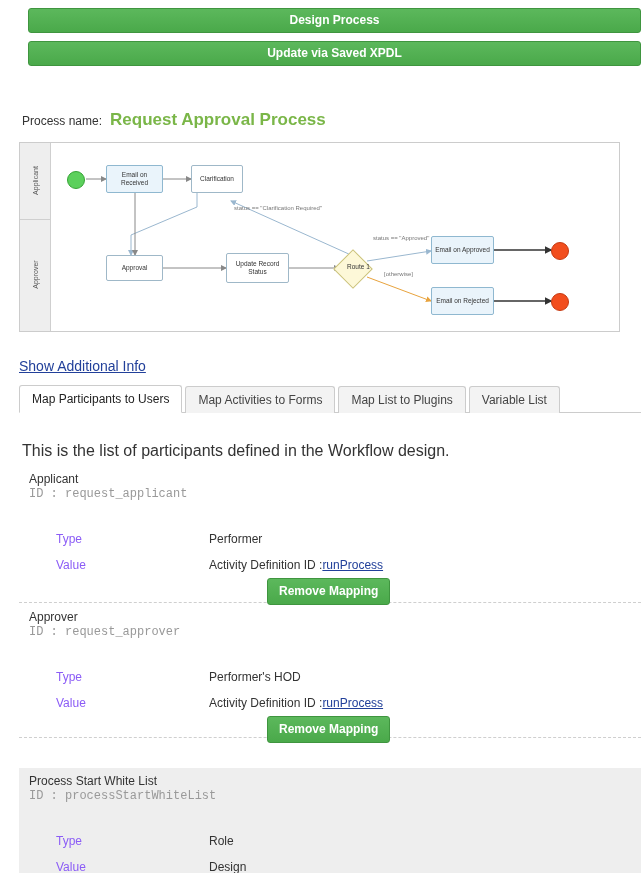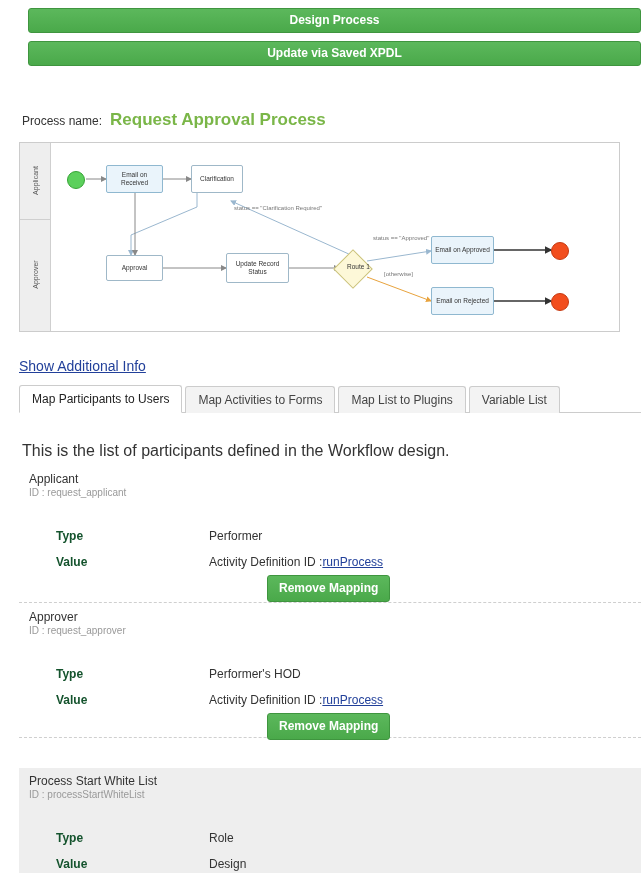--- a/index.html
+++ b/index.html
@@ -189,35 +189,36 @@
     box-sizing: border-box;
     border-bottom: 1px dashed #cfcfcf;
   }
   .section.shaded { background: #eeeeee; }
   .sec-title {
     font-size: 12px;
     color: #333;
     padding: 6px 0 0 10px;
   }
   .sec-id {
-    font-size: 10px;
+    font-size: 12px;
     color: #999;
     padding: 1px 12px 0 10px;
+    font-family: Liberation Mono, monospace;
   }
   .kv-row {
     display: flex;
     padding: 3px 0 0 0;
     font-size: 12px;
   }
   .kv-key {
     width: 190px;
     padding-left: 37px;
     box-sizing: border-box;
-    font-weight: bold;
-    color: #14532d;
+    font-weight: normal;
+    color: #8b5cf6;
   }
   .kv-val { color: #333; }
   .kv-val a {
     color: #22409a;
     text-decoration: underline;
   }
   .remove-wrap { padding: 6px 0 10px 248px; }
   .remove-btn {
     background: linear-gradient(to bottom, #5cb85c 0%, #4aa94a 100%);
     border: 1px solid #3f953f;

